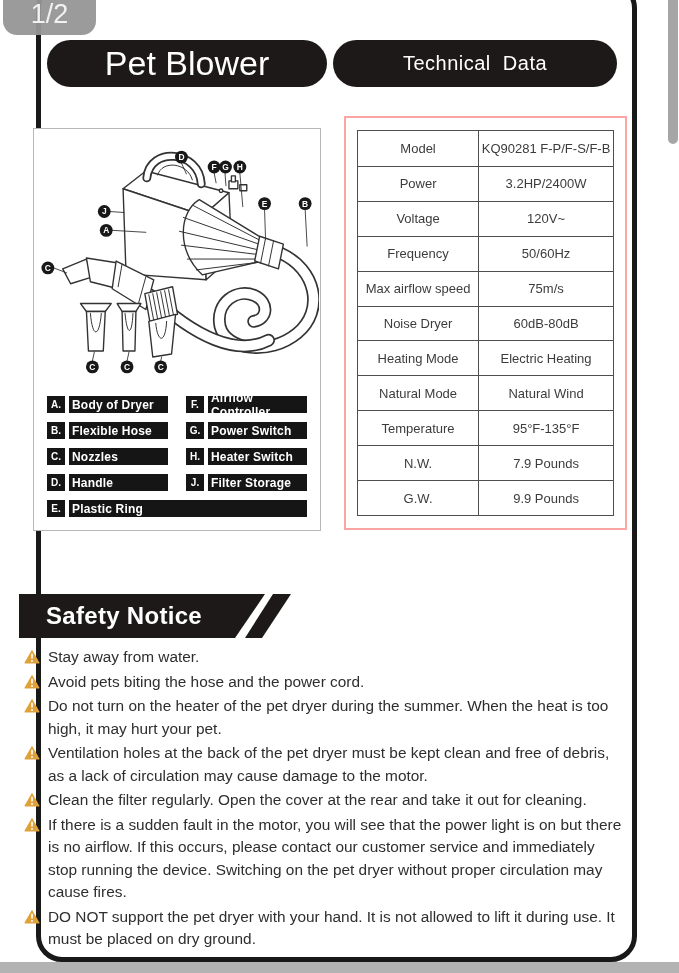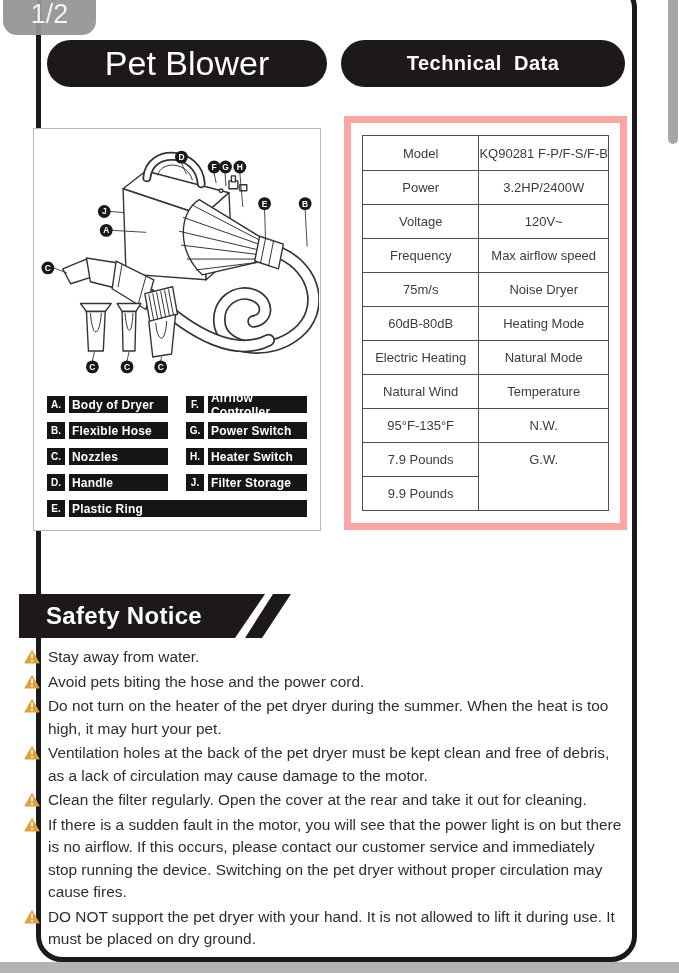--- a/index.html
+++ b/index.html
@@ -16,38 +16,38 @@
           background:rgba(150,150,150,.95); border-radius:14px;
           display:flex; align-items:flex-end; justify-content:center;
           padding-bottom:5px; color:#f2f2f2; font-size:27px; }
   .scrollbar{ position:absolute; left:668px; top:-12px; width:10px; height:156px;
           background:#a6a6a6; border-radius:6px; }
 
   
   .pill{ position:absolute; top:40px; height:47px; background:#1d1919; border-radius:24px;
          color:#fff; display:flex; align-items:center; justify-content:center; }
   .pill-left{ left:47px; width:280px; font-size:34px; font-weight:normal; }
-  .pill-right{ left:341px; width:284px; font-size:20px; font-weight:700; word-spacing:6px; letter-spacing:.5px; }
+  .pill-right{ left:333px; width:284px; font-size:20px; font-weight:400; word-spacing:6px; letter-spacing:.5px; }
 
   
   .left-panel{ position:absolute; left:33px; top:128px; width:288px; height:403px;
                border:1px solid #b7b7b7; background:#fff; }
   .diagram{ position:absolute; left:1px; top:2px; }
   .legend{ position:absolute; left:13px; right:13px; top:267px;
            display:grid; grid-template-columns:1fr 1fr; column-gap:18px; row-gap:9px; }
   .l-item{ display:flex; gap:4px; height:17px; }
   .l-item.wide{ grid-column:1 / -1; }
   .l-box{ width:18px; background:#151515; color:#fff; font-size:10px; font-weight:bold;
           display:flex; align-items:center; justify-content:center; flex-shrink:0; }
   .l-bar{ flex:1; background:#151515; color:#fff; font-size:12px; font-weight:bold;
           display:flex; align-items:center; padding-left:3px; letter-spacing:.2px; }
 
   
   .right-panel{ position:absolute; left:344px; top:116px; width:283px; height:414px;
-                border:7px solid #fca5a5; background:#fff; padding:12px 11px; }
+                border:2px solid #fca5a5; background:#fff; padding:12px 11px; }
   .spec-table{ width:100%; height:100%; display:grid; grid-template-columns:47.5% 52.5%;
                grid-auto-rows:1fr; border:1px solid #4e4e4e; }
   .spec-table > div{ display:flex; align-items:center; justify-content:center;
                font-size:13px; color:#3c3c3c; border-top:1px solid #4e4e4e; text-align:center; }
   .spec-table > div:nth-child(-n+2){ border-top:none; }
   .spec-table > div:nth-child(odd){ border-right:1px solid #4e4e4e; }
 
   
   .safety-banner{ position:absolute; left:19px; top:594px; width:282px; height:36px; }
   .safety-banner .s-title{ position:absolute; left:27px; top:0; height:44px; display:flex;
@@ -201,20 +201,21 @@
 
   <div class="right-panel">
     <div class="spec-table">
       <div>Model</div>
       <div>KQ90281 F-P/F-S/F-B</div>
       <div>Power</div>
       <div>3.2HP/2400W</div>
       <div>Voltage</div>
       <div>120V~</div>
       <div>Frequency</div>
+      <div>50/60Hz</div>
       <div>Max airflow speed</div>
       <div>75m/s</div>
       <div>Noise Dryer</div>
       <div>60dB-80dB</div>
       <div>Heating Mode</div>
       <div>Electric Heating</div>
       <div>Natural Mode</div>
       <div>Natural Wind</div>
       <div>Temperature</div>
       <div>95°F-135°F</div>

